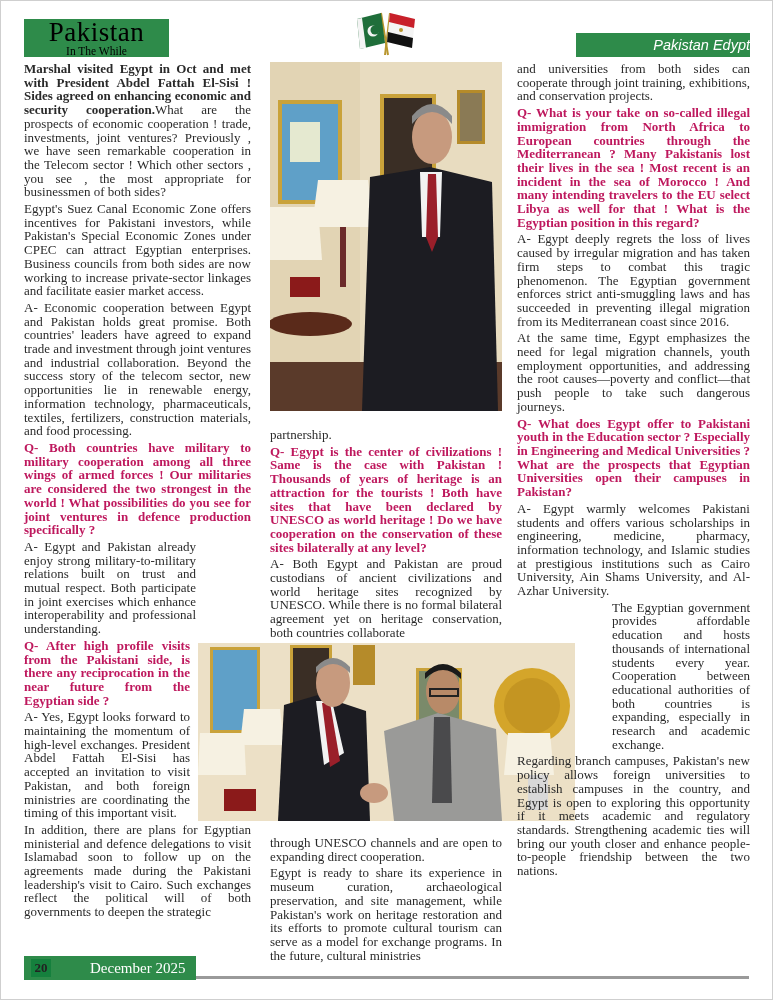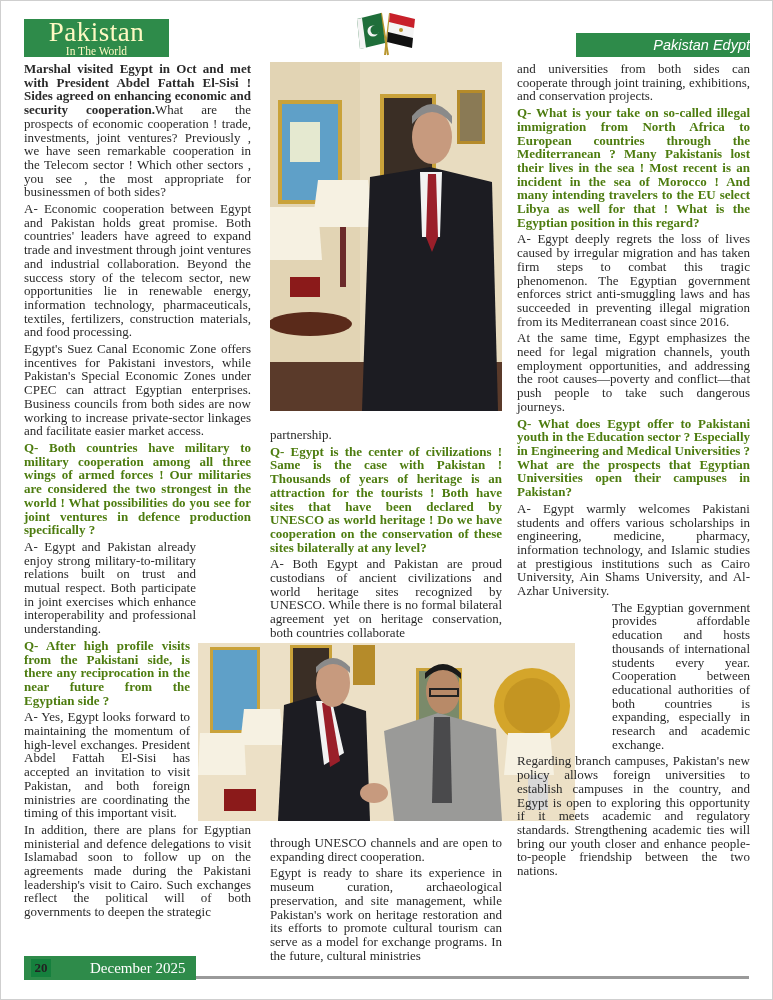--- a/index.html
+++ b/index.html
@@ -1,45 +1,45 @@
 <!DOCTYPE html>
 <html><head>
 <meta charset="utf-8">
 <style>
   * { box-sizing: border-box; margin: 0; padding: 0; }
   html, body { width: 773px; height: 1000px; background: #fff; overflow: hidden; }
   body { position: relative; font-family: "Liberation Serif", "DejaVu Serif", serif; color: #2a2a2a; }
   .frame { position: absolute; left: 0; top: 0; width: 773px; height: 1000px; border: 1px solid #cfcfcf; }
-  .masthead { position: absolute; left: 24px; top: 19px; width: 145px; height: 38px; background: #2e8b4a; color: #fef9c3; text-align: center; }
+  .masthead { position: absolute; left: 24px; top: 19px; width: 145px; height: 38px; background: #2e8b4a; color: #000000; text-align: center; }
   .masthead .big { font-size: 27px; line-height: 26px; letter-spacing: 0.5px; font-family: "Liberation Serif", serif; }
   .masthead .small { font-size: 11.5px; line-height: 12px; }
   .flags { position: absolute; left: 355px; top: 9px; width: 64px; height: 48px; }
   .section-tag { position: absolute; left: 576px; top: 33px; width: 174px; height: 24px; background: #2e8b4a; color: #fff; font-family: "Liberation Sans", sans-serif; font-style: italic; font-size: 14.5px; line-height: 24px; text-align: right; }
   .col { position: absolute; font-size: 13px; line-height: 13.7px; text-align: justify; }
   .col p { margin-bottom: 3px; }
-  .col p.q { font-weight: bold; color: #4d7c0f; }
+  .col p.q { font-weight: bold; color: #be185d; }
   .col1 { left: 24px; top: 62px; width: 227px; }
   .col2a { left: 270px; top: 428px; width: 232px; }
   .col2b { left: 270px; top: 836px; width: 232px; }
   .col3 { left: 517px; top: 62px; width: 233px; }
   .photo1 { position: absolute; left: 270px; top: 62px; width: 232px; height: 349px; overflow: hidden; background: #e9dfc6; }
   .photo2 { position: absolute; left: 198px; top: 643px; width: 377px; height: 178px; overflow: hidden; background: #ece2cc; }
   .footer-bar { position: absolute; left: 24px; top: 956px; width: 172px; height: 24px; background: #2e8b4a; color: #fff; }
   .footer-bar .pg { position: absolute; left: 7px; top: 3px; width: 20px; height: 18px; background: #15803d; color: #222; font-weight: bold; font-size: 13px; line-height: 18px; text-align: center; }
   .footer-bar .date { position: absolute; left: 66px; top: 3px; font-size: 15px; line-height: 18px; }
   .rule-bottom { position: absolute; left: 196px; top: 976px; width: 553px; height: 3px; background: #9a9a9a; }
 </style>
 </head>
 <body>
 
 <div class="frame"></div>
 
 <div class="masthead">
   <div class="big">Pakistan</div>
-  <div class="small">In The World</div>
+  <div class="small">In The While</div>
 </div>
 
 <div class="flags">
   <svg width="64" height="48" viewBox="0 0 64 48">
     <line x1="26" y1="4" x2="33" y2="46" stroke="#b8962e" stroke-width="2"></line>
     <line x1="35" y1="4" x2="30" y2="46" stroke="#b8962e" stroke-width="2"></line>
     <path d="M2 10 L26 4 L30 34 L5 40 Z" fill="#1f6e3a"></path>
     <path d="M2 10 L7 9 L11 39 L5 40 Z" fill="#f4f4f4"></path>
     <circle cx="18" cy="22" r="5.5" fill="#f4f4f4"></circle>
     <circle cx="20" cy="21" r="4.5" fill="#1f6e3a"></circle>
@@ -47,22 +47,22 @@
     <path d="M35 4 L60 10 L59 19 L34 13 Z" fill="#c8202a"></path>
     <path d="M33 23 L58 29 L57 39 L32 33 Z" fill="#111"></path>
     <circle cx="46" cy="21" r="2" fill="#b8962e"></circle>
   </svg>
 </div>
 
 <div class="section-tag">Pakistan Edypt</div>
 
 <div class="col col1">
   <p><b>Marshal visited Egypt in Oct and met with President Abdel Fattah El-Sisi ! Sides agreed on enhancing economic and security cooperation.</b><span>What are the prospects of economic cooperation ! trade, investments, joint ventures? Previously , we have seen remarkable cooperation in the Telecom sector ! Which other sectors , you see , the most appropriate for businessmen of both sides?</span></p>
+  <p>Egypt's Suez Canal Economic Zone offers incentives for Pakistani investors, while Pakistan's Special Economic Zones under CPEC can attract Egyptian enterprises. Business councils from both sides are now working to increase private-sector linkages and facilitate easier market access.</p>
   <p>A- Economic cooperation between Egypt and Pakistan holds great promise. Both countries' leaders have agreed to expand trade and investment through joint ventures and industrial collaboration. Beyond the success story of the telecom sector, new opportunities lie in renewable energy, information technology, pharmaceuticals, textiles, fertilizers, construction materials, and food processing.</p>
-  <p>Egypt's Suez Canal Economic Zone offers incentives for Pakistani investors, while Pakistan's Special Economic Zones under CPEC can attract Egyptian enterprises. Business councils from both sides are now working to increase private-sector linkages and facilitate easier market access.</p>
   <p class="q">Q- Both countries have military to military cooperation among all three wings of armed forces ! Our militaries are considered the two strongest in the world ! What possibilities do you see for joint ventures in defence production specifically ?</p>
   <p style="width:172px;">A- Egypt and Pakistan already enjoy strong military-to-military relations built on trust and mutual respect. Both participate in joint exercises which enhance interoperability and professional understanding.</p>
   <p class="q" style="width:166px;">Q- After high profile visits from the Pakistani side, is there any reciprocation in the near future from the Egyptian side ?</p>
   <p style="width:166px;">A- Yes, Egypt looks forward to maintaining the momentum of high-level exchanges. President Abdel Fattah El-Sisi has accepted an invitation to visit Pakistan, and both foreign ministries are coordinating the timing of this important visit.</p>
   <p>In addition, there are plans for Egyptian ministerial and defence delegations to visit Islamabad soon to follow up on the agreements made during the Pakistani leadership's visit to Cairo. Such exchanges reflect the political will of both governments to deepen the strategic</p>
 </div>
 
 <div class="photo1">
   <svg width="232" height="349" viewBox="0 0 232 349">
     <rect width="232" height="349" fill="#e8dcc0"></rect>

